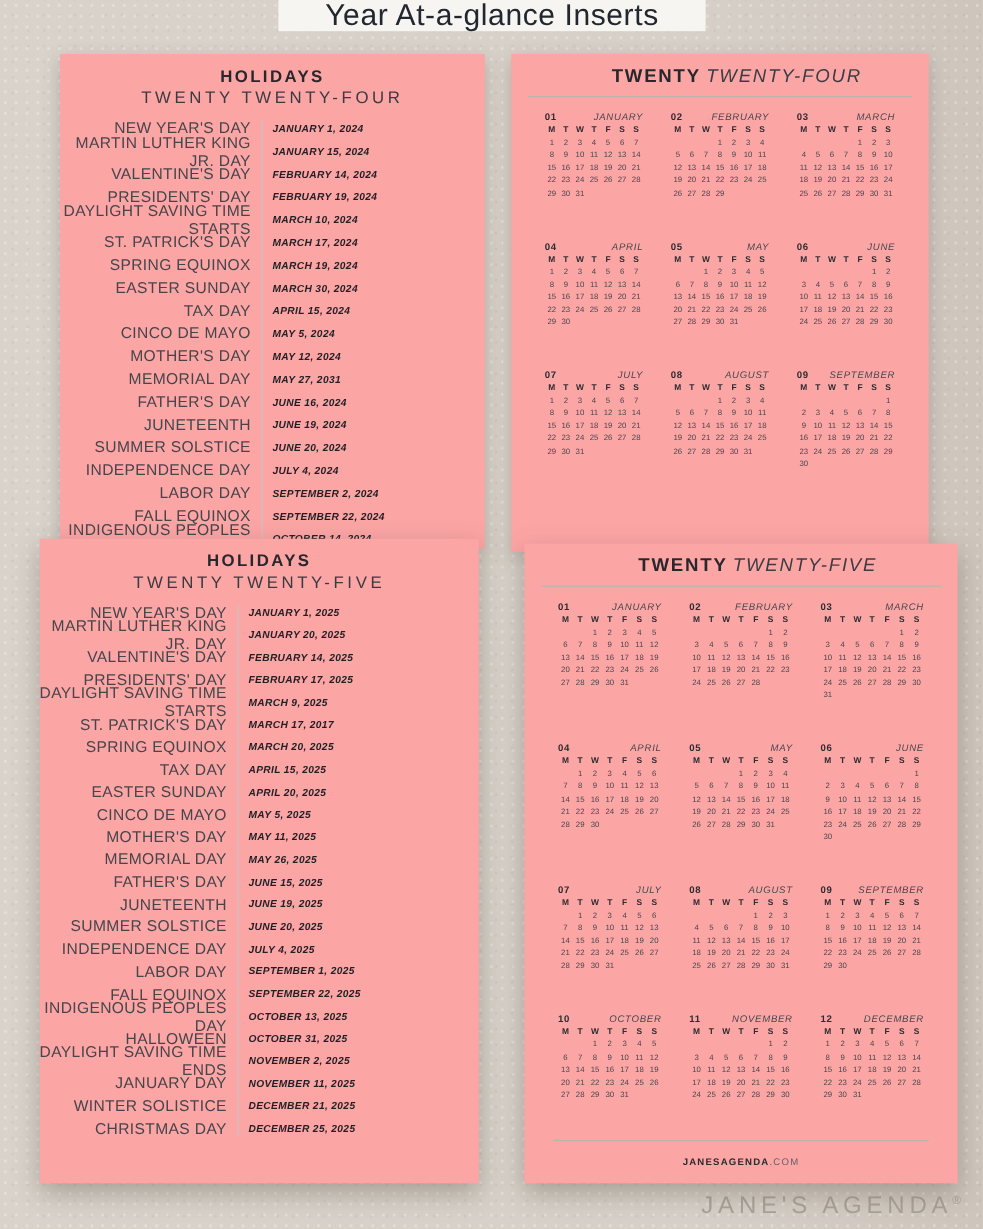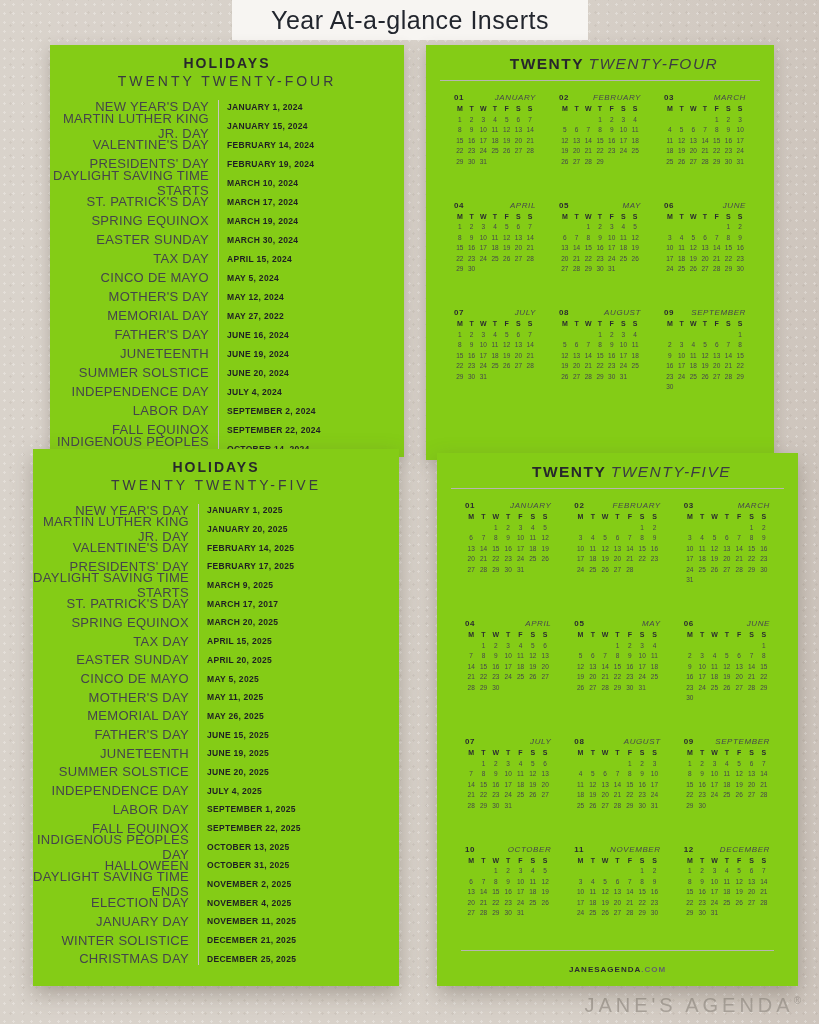--- a/index.html
+++ b/index.html
@@ -8,59 +8,59 @@
     font-family:"Liberation Sans",sans-serif;
     background-color:#d7d0c8;
     background-image:
       radial-gradient(rgba(255,255,255,.28) 1px, transparent 1.4px),
       radial-gradient(rgba(130,118,106,.10) 1px, transparent 1.4px),
       linear-gradient(90deg, rgba(255,255,255,.06) 0%, rgba(0,0,0,0) 70%, rgba(150,130,120,.14) 100%);
     background-size:9px 9px, 13px 13px, 100% 100%;
     background-position:0 0, 4px 6px, 0 0;
   }
   .band{
-    position:absolute;left:232px;top:0;width:356px;height:40px;
+    position:absolute;left:232px;top:0;width:356px;height:26px;
     background:#f7f5f2;display:flex;align-items:center;justify-content:center;
     font-size:25px;color:#22262e;letter-spacing:.5px;
   }
   .card{
-    position:absolute;background:#84cc16;color:#2e2e33;
+    position:absolute;background:#fca5a5;color:#2e2e33;
   }
   .z1{box-shadow:0 5px 14px rgba(90,78,66,.30);z-index:1;}
   .z2{box-shadow:0 8px 20px rgba(90,78,66,.38);z-index:2;}
 
   
   .hcard h2{margin:0;text-align:center;font-size:14px;font-weight:bold;letter-spacing:2px;color:#27272c;}
   .hcard h3{margin:2px 0 0;text-align:center;font-size:14px;font-weight:normal;letter-spacing:3px;color:#3a3a41;}
   .hlist{position:relative;margin-top:8px;}
   .vline{position:absolute;top:3px;bottom:3px;width:1px;background:#c8c6c3;}
   .hrow{display:flex;align-items:center;}
   .hname{text-align:right;padding-right:9px;font-size:13px;letter-spacing:.3px;color:#45454b;box-sizing:border-box;}
-  .hdate{padding-left:9px;font-size:8.5px;font-weight:bold;letter-spacing:.3px;color:#1f1f24;}
+  .hdate{padding-left:9px;font-size:8.5px;font-weight:bold;letter-spacing:.3px;color:#1f1f24;font-style:italic;}
   #card-h24 .hrow{height:19px;}   #card-h24 .hname{width:168px;} #card-h24 .vline{left:168px;}
   #card-h25 .hrow{height:18.7px;} #card-h25 .hname{width:165px;} #card-h25 .vline{left:165px;}
 
   
   .calhead{text-align:center;font-size:15.5px;padding-top:10px;color:#27272c;}
   .calhead .b{font-weight:bold;letter-spacing:1.5px;margin-left:28px;}
   .calhead .i{font-style:italic;font-weight:normal;letter-spacing:1.5px;color:#3c3c43;}
   .rule{height:1px;background:#b8b5b1;margin:7px 14px 0;}
   .months{display:grid;grid-template-columns:repeat(3,1fr);column-gap:23px;row-gap:36px;padding:12px 28px 0;}
   .month{}
   .mhead{display:flex;justify-content:space-between;align-items:baseline;margin-bottom:3px;}
   .mnum{font-size:8px;font-weight:bold;letter-spacing:.6px;color:#2b2b30;}
   .mname{font-size:8px;font-style:italic;letter-spacing:.6px;color:#47474d;}
   .mgrid{display:grid;grid-template-columns:repeat(7,1fr);row-gap:3.5px;}
   .wd{font-size:7px;font-weight:bold;text-align:center;color:#2b2b30;}
   .d{font-size:6.5px;text-align:center;color:#47474c;}
   .de{font-size:6.5px;}
   .calfoot{position:absolute;left:24px;right:24px;bottom:10px;text-align:center;}
   .calfoot .rule{margin:0 0 7px;}
   .fb{font-size:8px;font-weight:bold;letter-spacing:1px;color:#2b2b30;}
-  .fl{font-size:8px;letter-spacing:1px;color:#63636a;font-weight:bold;}
+  .fl{font-size:8px;letter-spacing:1px;color:#63636a;}
 
   .watermark{
     position:absolute;right:18px;top:994px;
     font-size:20px;letter-spacing:4px;color:#a9a29a;white-space:nowrap;
   }
   .watermark sup{font-size:10px;letter-spacing:0;}
 </style>
 </head>
 <body>
 
@@ -110,21 +110,21 @@
       <div class="hrow">
         <span class="hname">CINCO DE MAYO</span>
         <span class="hdate">MAY 5, 2024</span>
       </div>
       <div class="hrow">
         <span class="hname">MOTHER'S DAY</span>
         <span class="hdate">MAY 12, 2024</span>
       </div>
       <div class="hrow">
         <span class="hname">MEMORIAL DAY</span>
-        <span class="hdate">MAY 27, 2022</span>
+        <span class="hdate">MAY 27, 2031</span>
       </div>
       <div class="hrow">
         <span class="hname">FATHER'S DAY</span>
         <span class="hdate">JUNE 16, 2024</span>
       </div>
       <div class="hrow">
         <span class="hname">JUNETEENTH</span>
         <span class="hdate">JUNE 19, 2024</span>
       </div>
       <div class="hrow">
@@ -673,24 +673,20 @@
         <span class="hname">INDIGENOUS PEOPLES DAY</span>
         <span class="hdate">OCTOBER 13, 2025</span>
       </div>
       <div class="hrow">
         <span class="hname">HALLOWEEN</span>
         <span class="hdate">OCTOBER 31, 2025</span>
       </div>
       <div class="hrow">
         <span class="hname">DAYLIGHT SAVING TIME ENDS</span>
         <span class="hdate">NOVEMBER 2, 2025</span>
-      </div>
-      <div class="hrow">
-        <span class="hname">ELECTION DAY</span>
-        <span class="hdate">NOVEMBER 4, 2025</span>
       </div>
       <div class="hrow">
         <span class="hname">JANUARY DAY</span>
         <span class="hdate">NOVEMBER 11, 2025</span>
       </div>
       <div class="hrow">
         <span class="hname">WINTER SOLISTICE</span>
         <span class="hdate">DECEMBER 21, 2025</span>
       </div>
       <div class="hrow">

